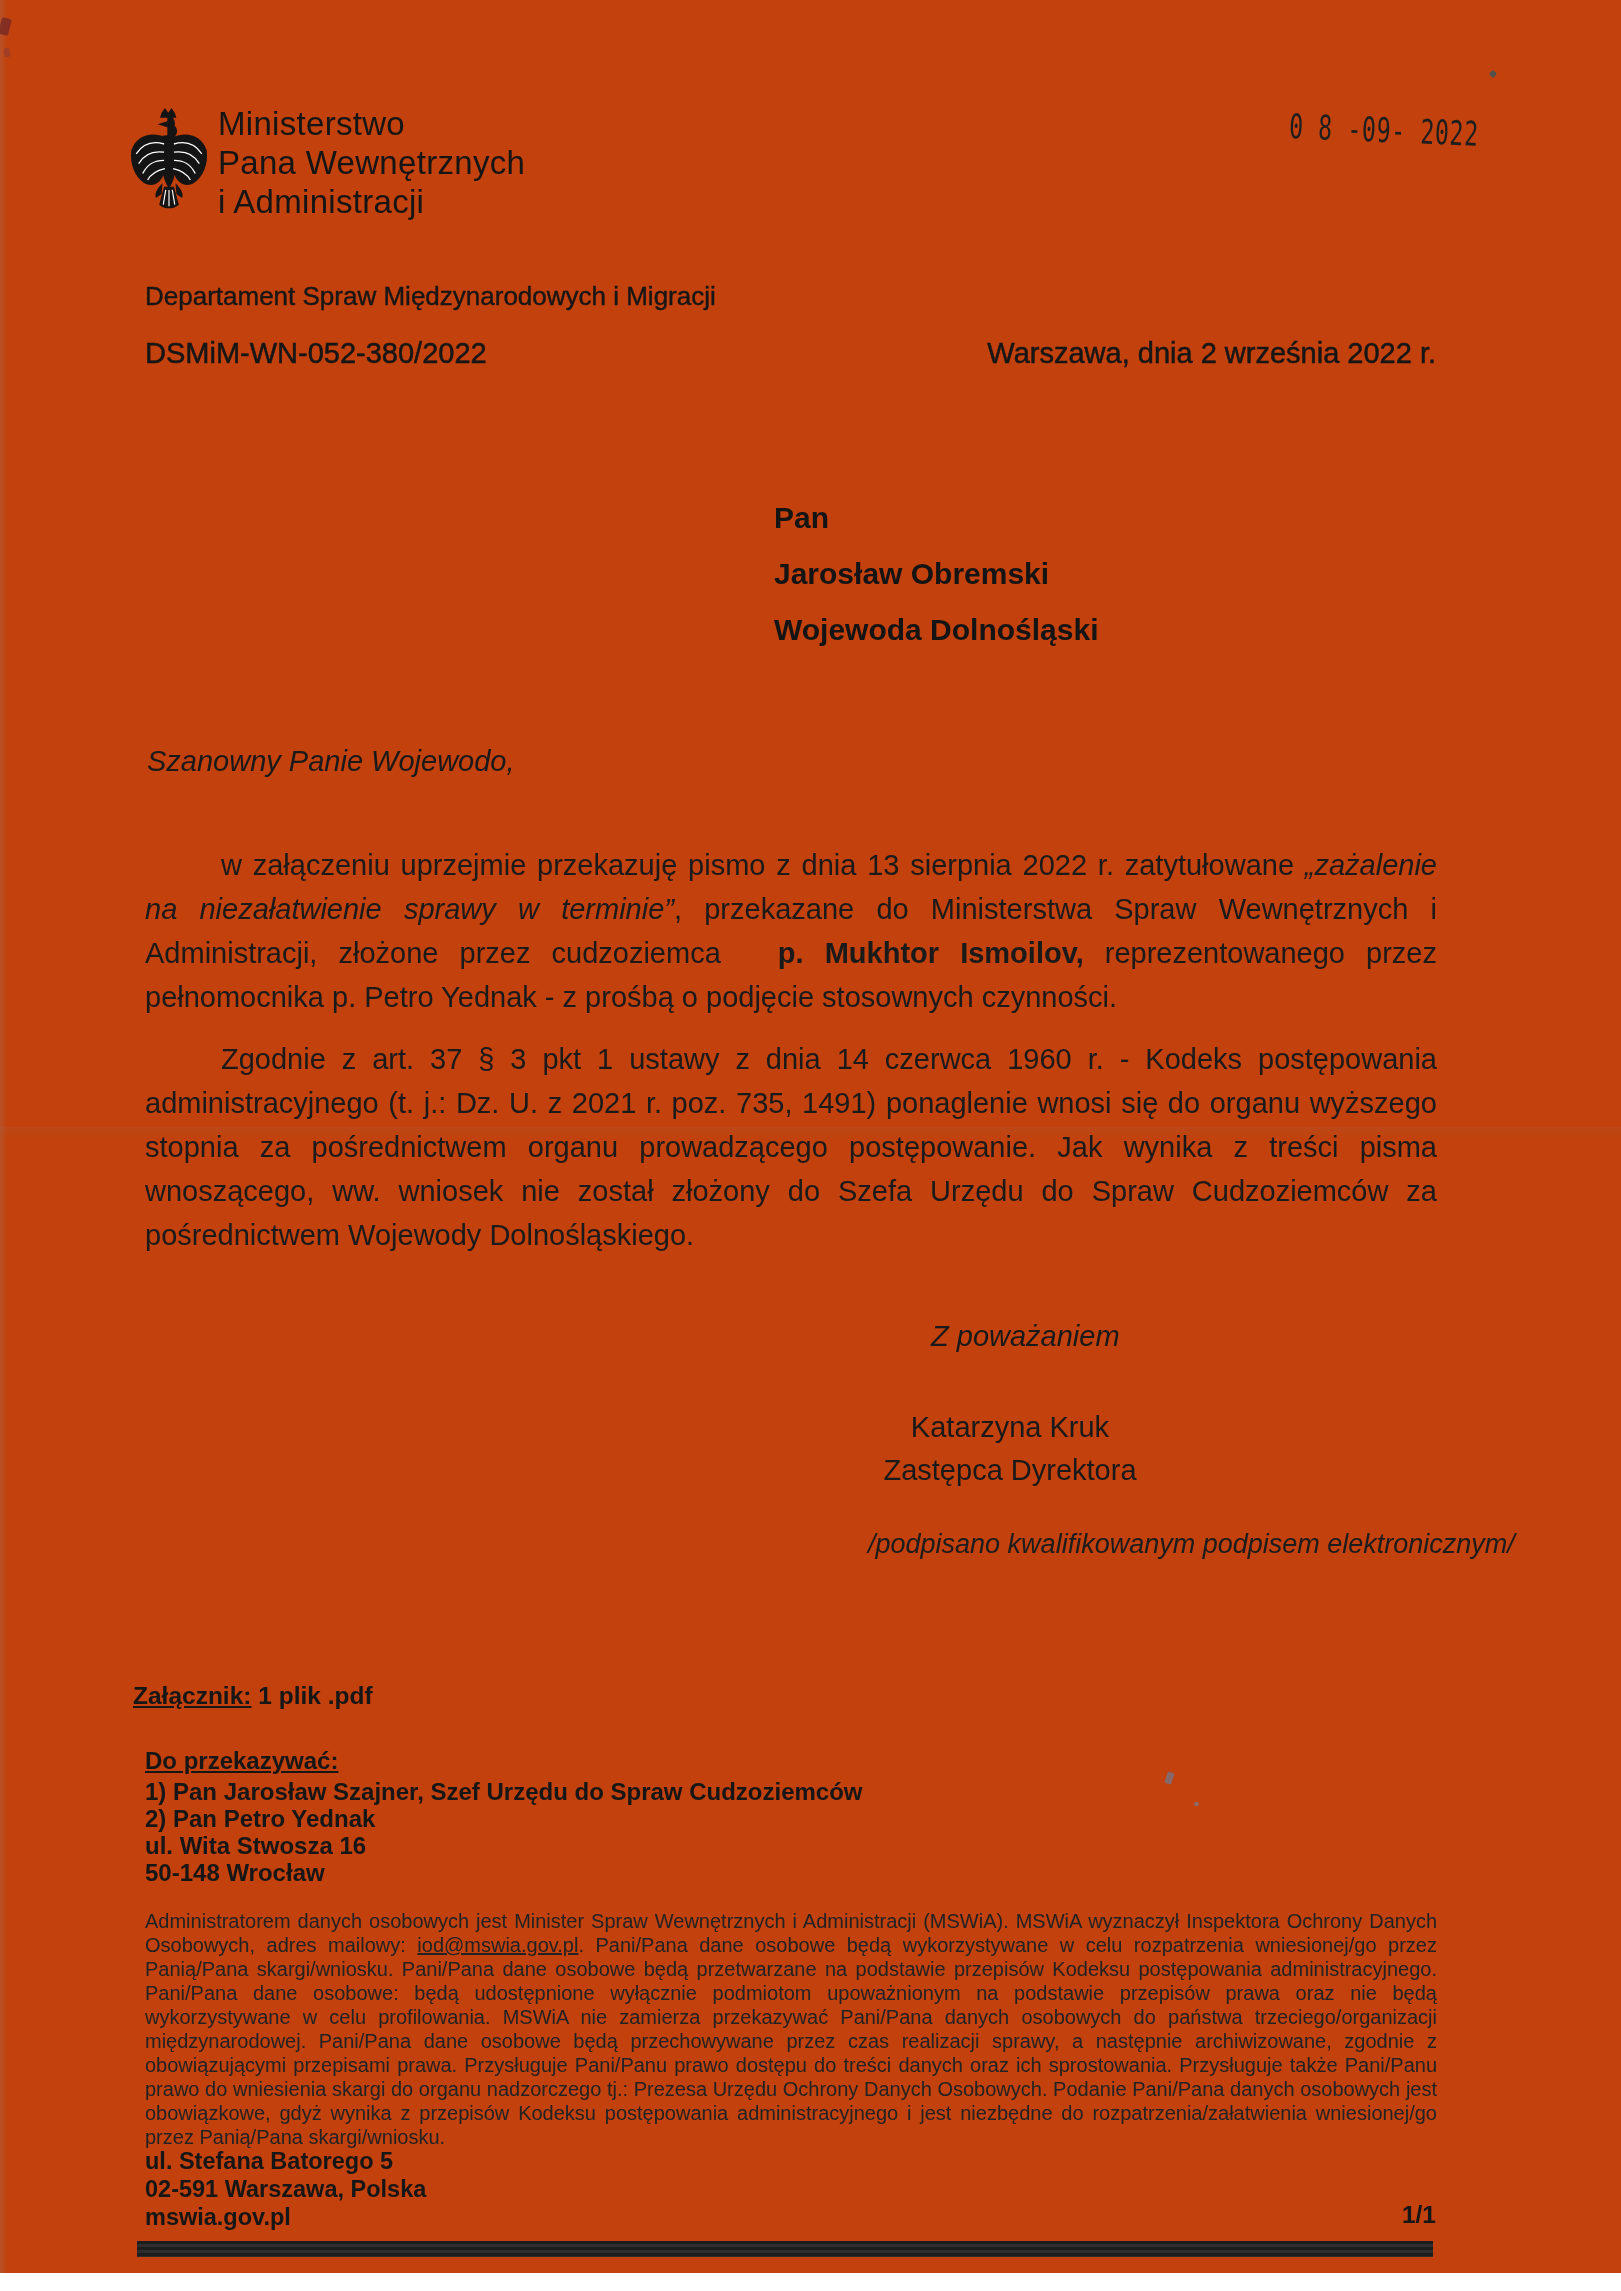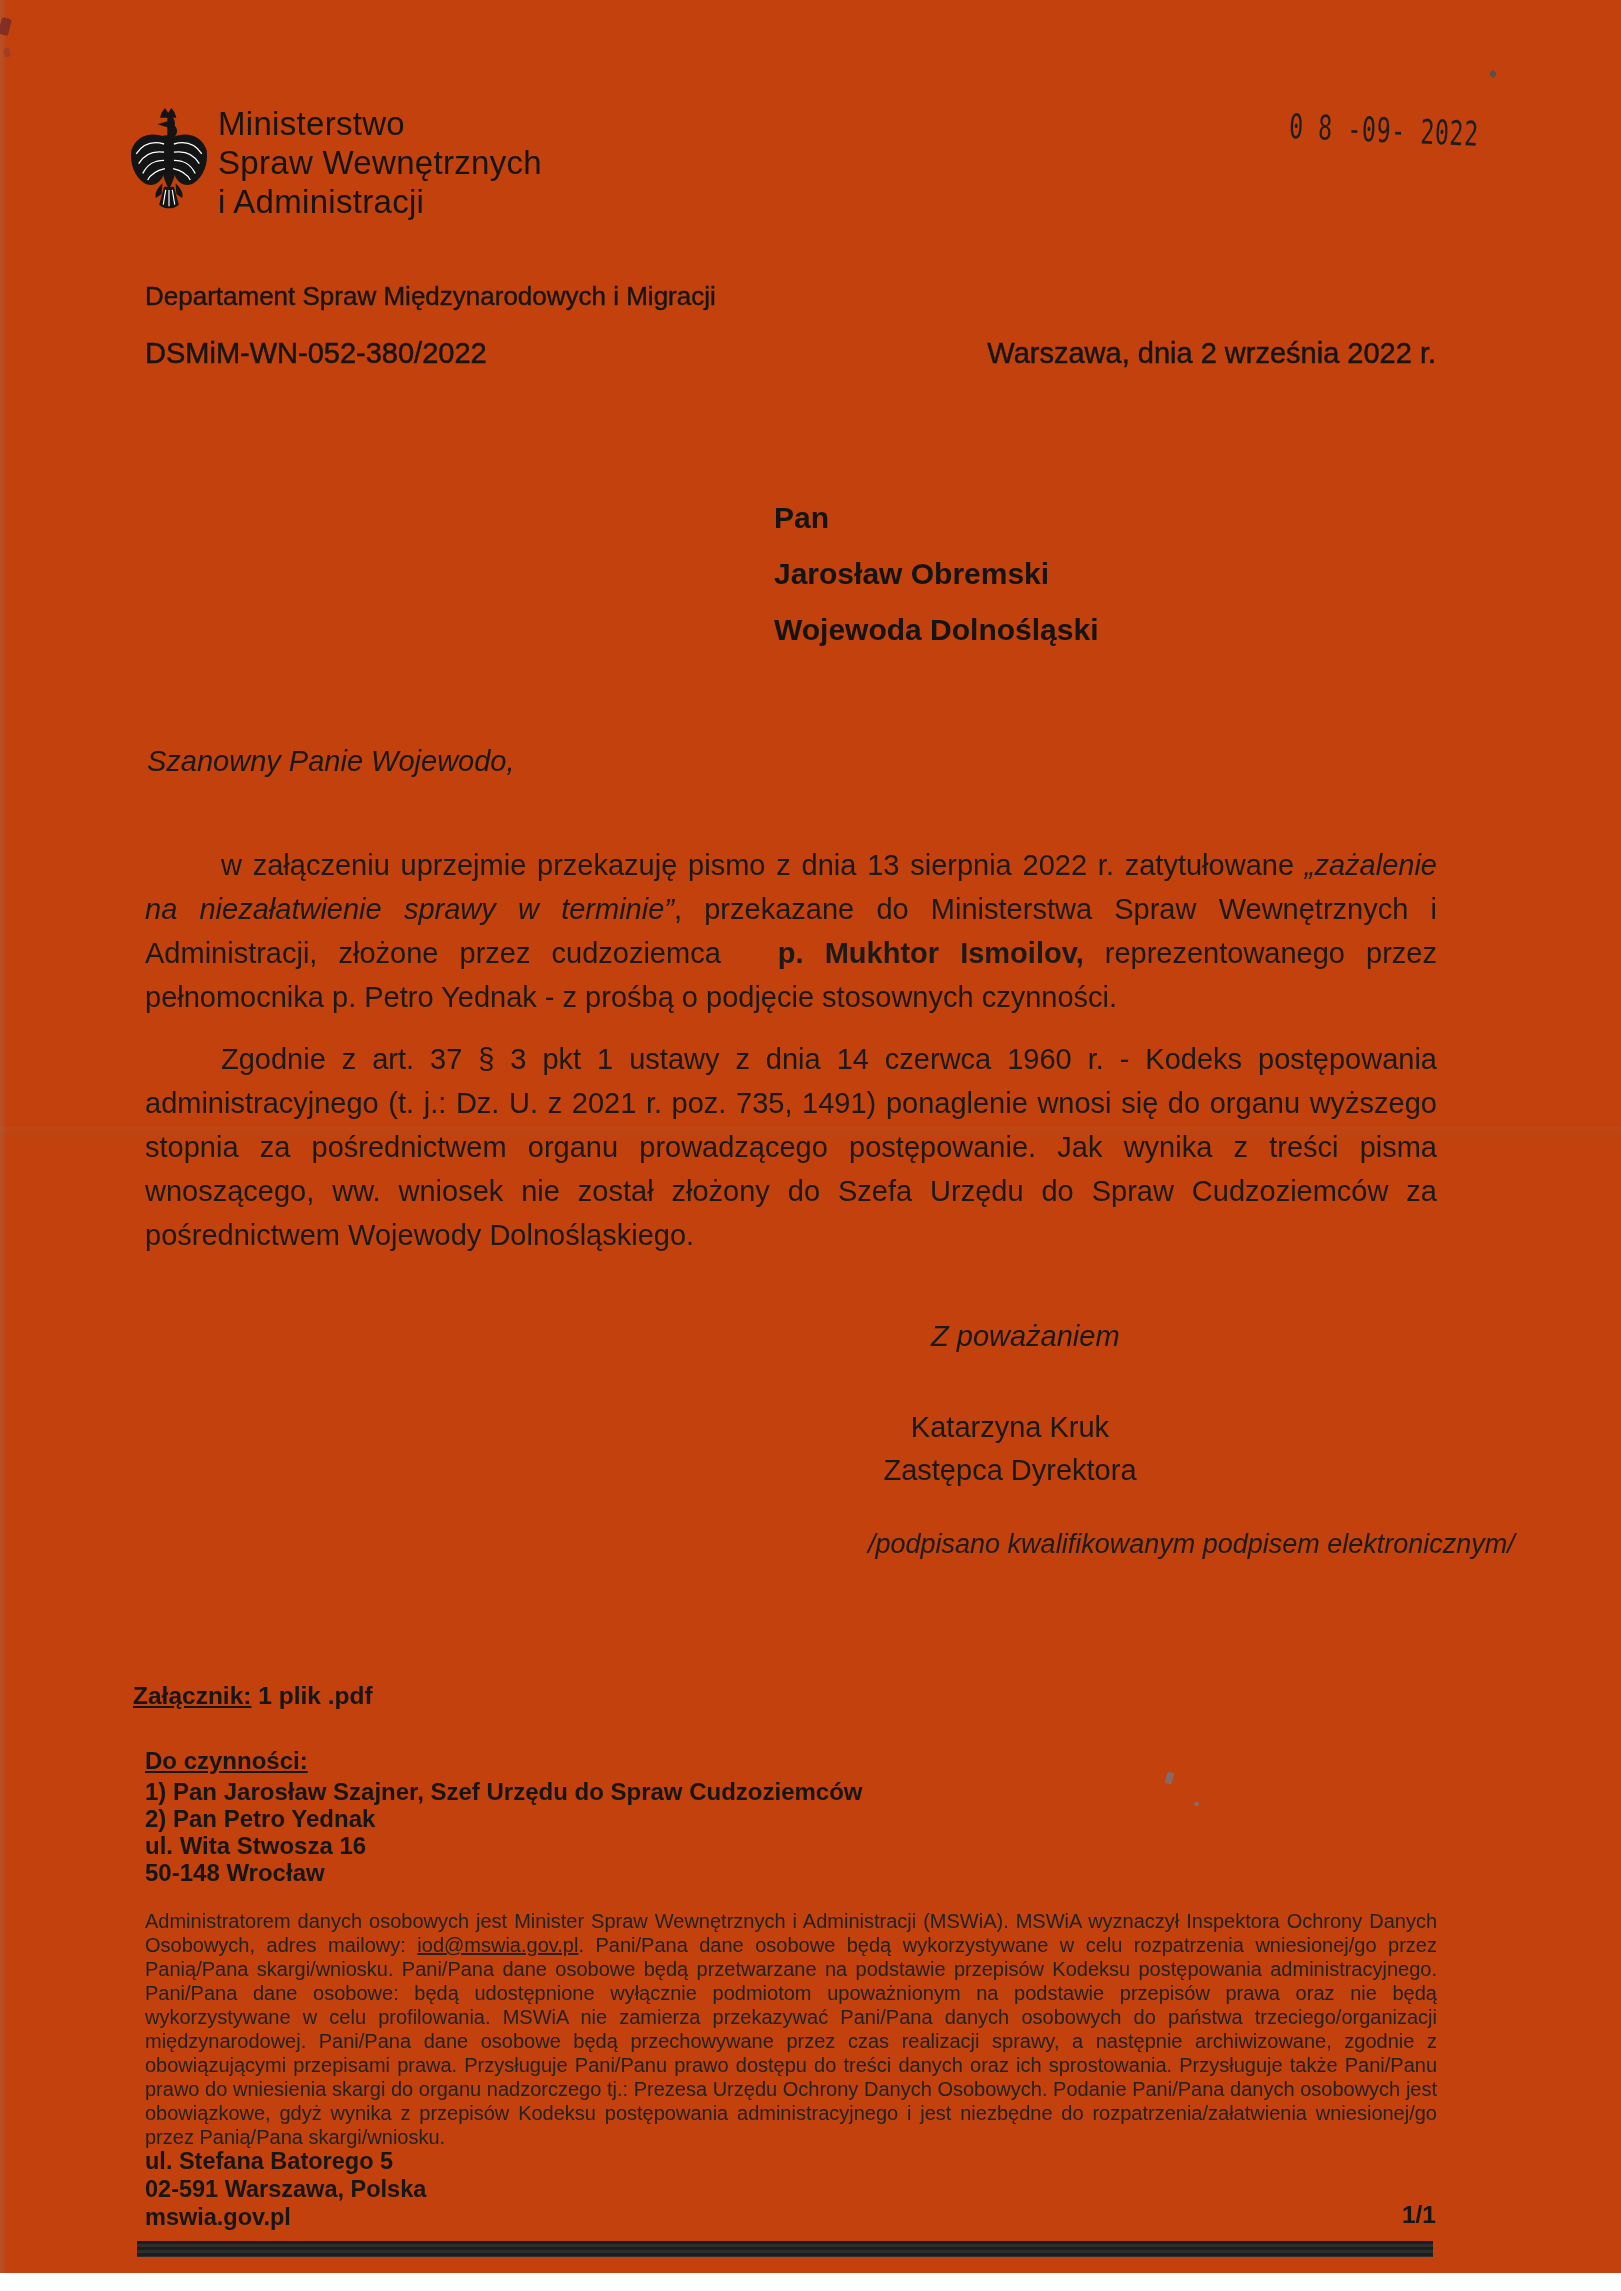--- a/index.html
+++ b/index.html
@@ -121,21 +121,21 @@
           <path d="M50,101 L50,121"></path>
           <path d="M54,101 L57,119"></path>
       </g>
       <path d="M42,93 C36,99 32,105 34,111 L41,106 Z" fill="#141414"></path>
       <path d="M58,93 C64,99 68,105 66,111 L59,106 Z" fill="#141414"></path>
     </svg>
   </div>
 
   <div class="abs ministry">
     <div>Ministerstwo</div>
-    <div>Spraw Wewnętrznych</div>
+    <div>Pana Wewnętrznych</div>
     <div>i Administracji</div>
   </div>
 
   <div class="abs stamp">0 8 -09- 2022</div>
 
   <div class="abs dept">Departament Spraw Międzynarodowych i Migracji</div>
   <div class="abs refnum">DSMiM-WN-052-380/2022</div>
   <div class="abs placedate">Warszawa, dnia 2 września 2022 r.</div>
 
   <div class="abs recipient">
@@ -153,21 +153,21 @@
   <div class="abs closing">Z poważaniem</div>
   <div class="abs signblock">
     <div>Katarzyna Kruk</div>
     <div>Zastępca Dyrektora</div>
   </div>
   <div class="abs esign">/podpisano kwalifikowanym podpisem elektronicznym/</div>
 
   <div class="abs attach"><span class="lbl">Załącznik:</span><span> 1 plik .pdf</span></div>
 
   <div class="abs cc">
-    <span class="lbl">Do czynności:</span>
+    <span class="lbl">Do przekazywać:</span>
     <div>1) Pan Jarosław Szajner, Szef Urzędu do Spraw Cudzoziemców</div>
     <div>2) Pan Petro Yednak</div>
     <div>ul. Wita Stwosza 16</div>
     <div>50-148 Wrocław</div>
   </div>
 
   <div class="abs privacy"><span>Administratorem danych osobowych jest Minister Spraw Wewnętrznych i Administracji (MSWiA). MSWiA wyznaczył Inspektora Ochrony Danych Osobowych, adres mailowy: </span><span class="em">iod@mswia.gov.pl</span><span>. Pani/Pana dane osobowe będą wykorzystywane w celu rozpatrzenia wniesionej/go przez Panią/Pana skargi/wniosku. Pani/Pana dane osobowe będą przetwarzane na podstawie przepisów Kodeksu postępowania administracyjnego. Pani/Pana dane osobowe: będą udostępnione wyłącznie podmiotom upoważnionym na podstawie przepisów prawa oraz nie będą wykorzystywane w celu profilowania. MSWiA nie zamierza przekazywać Pani/Pana danych osobowych do państwa trzeciego/organizacji międzynarodowej. Pani/Pana dane osobowe będą przechowywane przez czas realizacji sprawy, a następnie archiwizowane, zgodnie z obowiązującymi przepisami prawa. Przysługuje Pani/Panu prawo dostępu do treści danych oraz ich sprostowania. Przysługuje także Pani/Panu prawo do wniesienia skargi do organu nadzorczego tj.: Prezesa Urzędu Ochrony Danych Osobowych. Podanie Pani/Pana danych osobowych jest obowiązkowe, gdyż wynika z przepisów Kodeksu postępowania administracyjnego i jest niezbędne do rozpatrzenia/załatwienia wniesionej/go przez Panią/Pana skargi/wniosku.</span></div>
 
   <div class="abs footer">
     <div>ul. Stefana Batorego 5</div>

